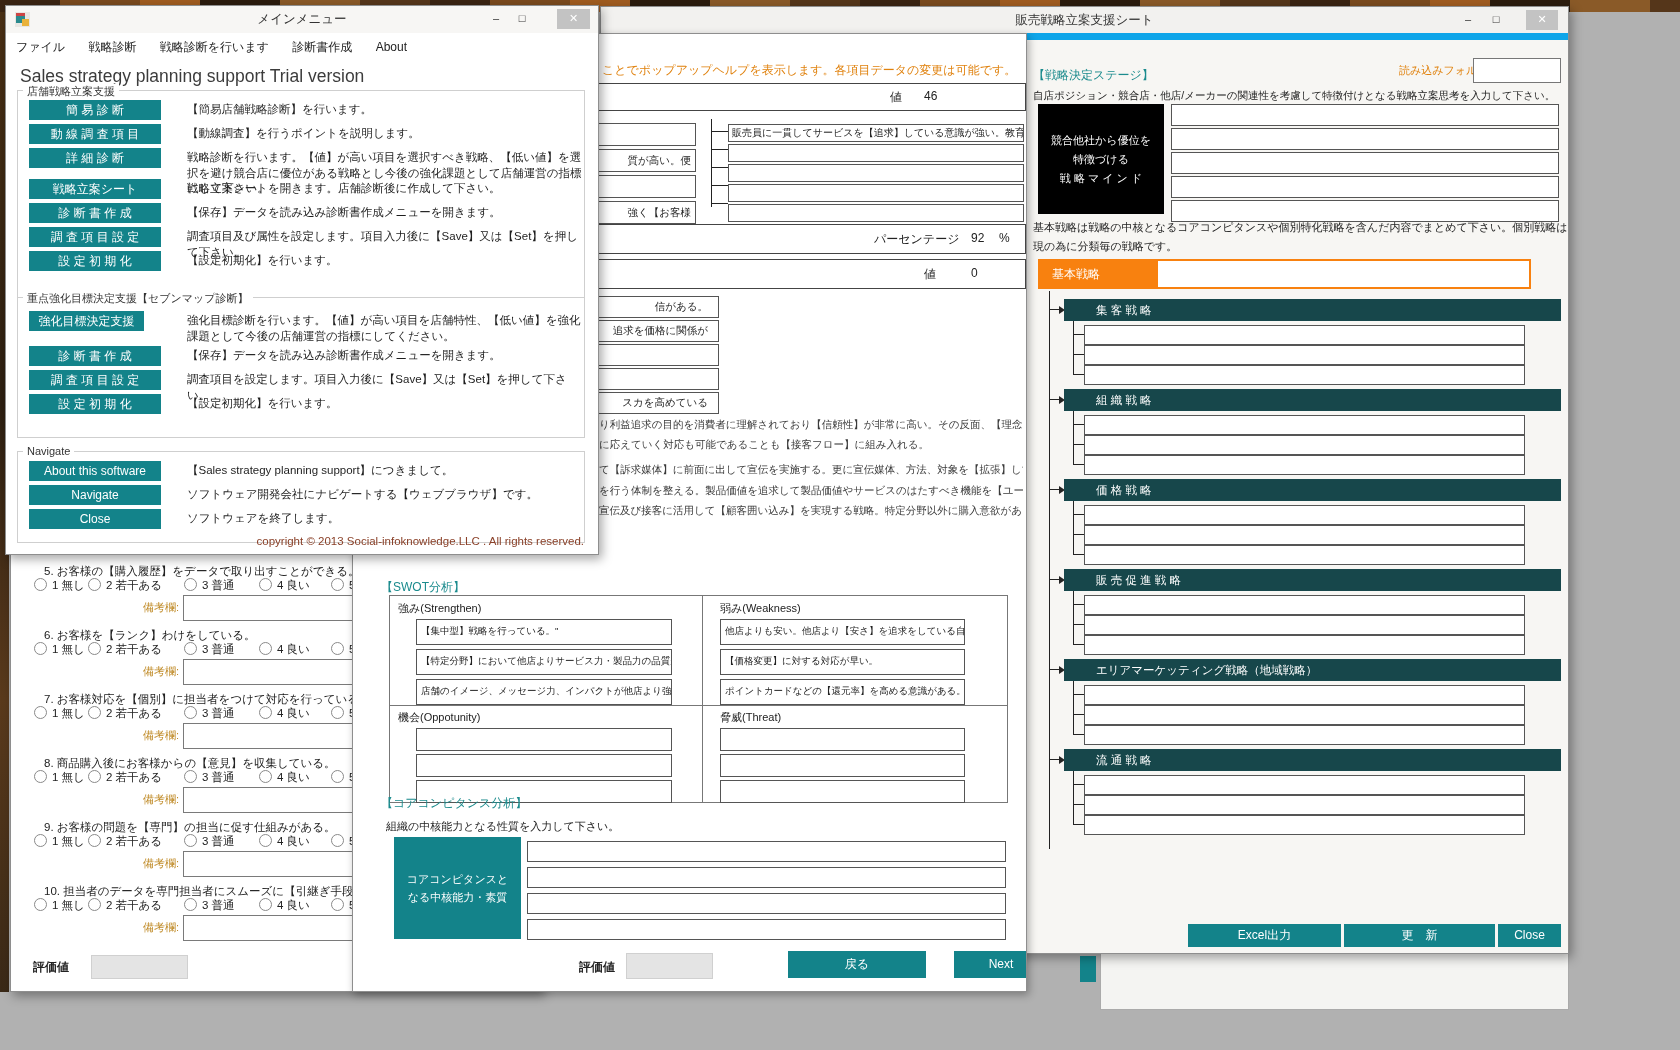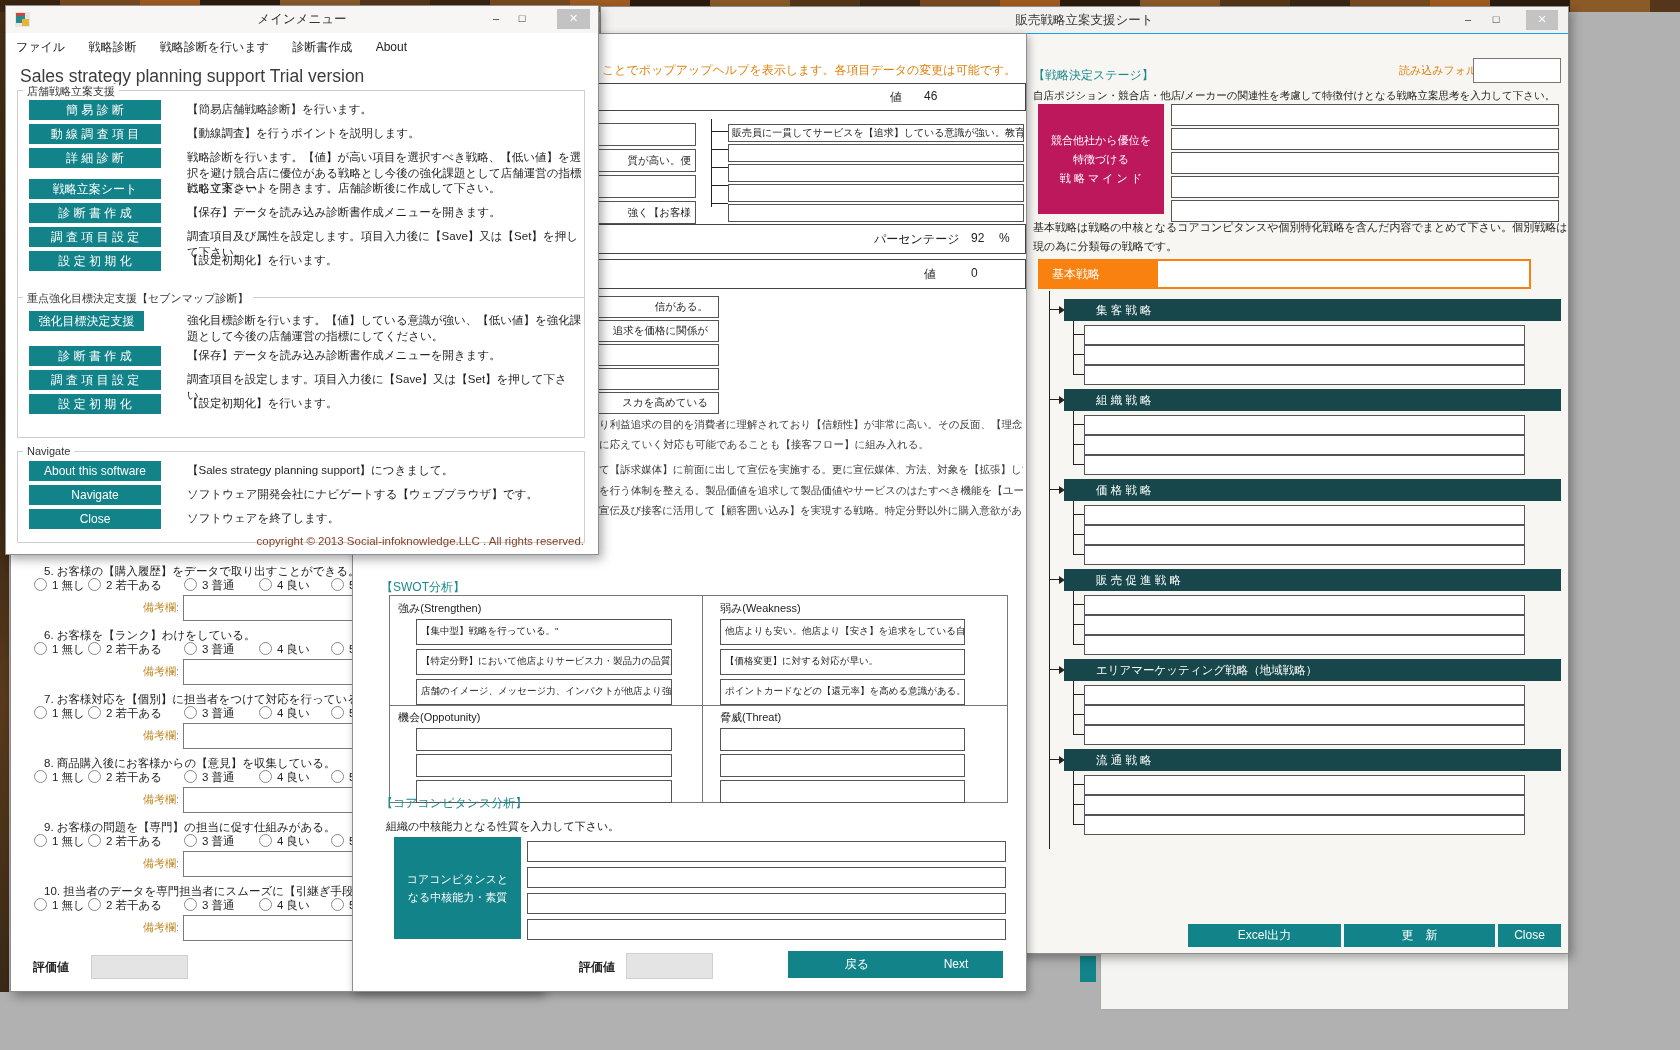--- a/index.html
+++ b/index.html
@@ -6,21 +6,21 @@
   body{width:1680px;height:1050px;position:relative;overflow:hidden;background:#b1b1b1;
        font-family:"Liberation Sans","DejaVu Sans",sans-serif;font-size:12px;color:#222}
   .abs{position:absolute}
   
   .wallpaper-top{left:0;top:0;width:1680px;height:12px;
     background:repeating-linear-gradient(90deg,#3a2412 0 60px,#7a4a1e 60px 140px,#a05c20 140px 200px,#2c1c0e 200px 280px,#8a5a28 280px 360px,#55361a 360px 430px)}
   .wallpaper-left{left:0;top:12px;width:9px;height:980px;
     background:linear-gradient(180deg,#4a3014,#2e2012 40%,#5a3a1c 70%,#3a2917)}
   
   .win{position:absolute;background:#fff;border:1px solid #8e8e8e;box-shadow:3px 4px 10px rgba(0,0,0,.35);overflow:hidden}
-  .titlebar{position:absolute;left:0;top:0;right:0;height:26px;background:#f2f1ef;border-bottom:1px solid #0ea5e9}
+  .titlebar{position:absolute;left:0;top:0;right:0;height:26px;background:#f2f1ef;border-bottom:7px solid #0ea5e9}
   .titlebar .t{position:absolute;left:0;right:0;top:5px;text-align:center;font-size:12.5px;color:#333}
   .winctl{position:absolute;top:4px;width:24px;height:18px;text-align:center;line-height:17px;font-size:11px;color:#333;cursor:default}
   .closebox{position:absolute;top:3px;width:32px;height:20px;background:#c3c3c3;color:#fff;text-align:center;line-height:19px;font-size:11px}
   
   .tbtn{position:absolute;background:#13838a;color:#fff;text-align:center;font-size:12px;cursor:default}
   
   .grp{position:absolute;border:1px solid #cfcfcf}
   .grp-label{position:absolute;background:#fff;padding:0 4px;font-size:11px;color:#333;white-space:nowrap}
   .desc{position:absolute;font-size:11.5px;color:#1e1e1e;line-height:15.5px}
   
@@ -73,21 +73,21 @@
     <div class="winctl" style="right:60px">□</div>
     <div class="closebox" style="right:10px">✕</div>
   </div>
 
   <div class="orange-note" style="left:798px;top:56px;color:#e0820e">読み込みフォルダ</div>
   <div class="abs" style="left:872px;top:51px;width:86px;height:23px;background:#fff;border:1px solid #777"></div>
 
   <div class="tealhead" style="left:432px;top:60px;font-weight:normal;font-size:12px">【戦略決定ステージ】</div>
   <div class="abs" style="left:432px;top:82px;font-size:10.5px;white-space:nowrap;overflow:hidden;width:528px">自店ポジション・競合店・他店/メーカーの関連性を考慮して特徴付けとなる戦略立案思考を入力して下さい。</div>
 
-  <div class="abs" style="left:437px;top:97px;width:126px;height:110px;background:#be185d;color:#fff;display:flex;flex-direction:column;justify-content:center;text-align:center;font-size:11px;line-height:19px">
+  <div class="abs" style="left:437px;top:97px;width:126px;height:110px;background:#000000;color:#fff;display:flex;flex-direction:column;justify-content:center;text-align:center;font-size:11px;line-height:19px">
     <div>競合他社から優位を</div>
     <div>特徴づける</div>
     <div>戦 略 マ イ ン ド</div>
   </div>
 
   <div class="abs" style="left:570px;top:97px;width:388px">
 
       <div class="stagerow"></div>
 
       <div class="stagerow"></div>
@@ -464,21 +464,21 @@
 
       <div class="corerow"></div>
 
       <div class="corerow"></div>
 
   </div>
 
   <div class="abs" style="left:226px;top:925px;font-size:12px;font-weight:bold">評価値</div>
   <div class="scorebox" style="left:273px;top:919px;width:85px;height:24px"></div>
   <div class="tbtn" style="left:435px;top:917px;width:138px;height:27px;line-height:27px">戻る</div>
-  <div class="tbtn" style="left:556px;top:917px;width:94px;height:27px;line-height:27px">Next</div>
+  <div class="tbtn" style="left:601px;top:917px;width:94px;height:27px;line-height:27px">Next</div>
 </div>
 
 <div class="win" style="left:5px;top:5px;width:592px;height:548px">
   <div class="titlebar" style="height:27px;background:#f7f6f4">
     <div class="abs" style="left:9px;top:6px;width:15px;height:15px;background:#e8e6e2">
       <span class="abs" style="left:1px;top:1px;width:9px;height:3px;background:#c44"></span>
       <span class="abs" style="left:1px;top:4px;width:9px;height:7px;background:#2a8a8e"></span>
       <span class="abs" style="left:7px;top:7px;width:7px;height:7px;background:#e9b23a"></span>
     </div>
     <div class="t">メインメニュー</div>
@@ -535,21 +535,21 @@
       </div>
 
   </div>
 
   <div class="grp" style="left:11px;top:291px;width:566px;height:139px;background:#fff"></div>
   <div class="grp-label" style="left:17px;top:285px;z-index:2">重点強化目標決定支援【セブンマップ診断】</div>
   <div class="abs" style="left:11px;top:303px;width:566px">
 
       <div class="g2itm" style="position: relative; height: 35px;">
         <div class="tbtn" style="left:12px;top:2px;width:115px;height:20px;line-height:20px">強化目標決定支援</div>
-        <div class="desc" style="left:170px;top:4px;width:396px">強化目標診断を行います。【値】している意識が強い、【低い値】を強化課題として今後の店舗運営の指標にしてください。</div>
+        <div class="desc" style="left:170px;top:4px;width:396px">強化目標診断を行います。【値】が高い項目を店舗特性、【低い値】を強化課題として今後の店舗運営の指標にしてください。</div>
       </div>
 
       <div class="g2itm" style="position: relative; height: 24px;">
         <div class="tbtn" style="left:12px;top:2px;width:132px;height:20px;line-height:20px">診 断 書 作 成</div>
         <div class="desc" style="left:170px;top:4px;width:396px">【保存】データを読み込み診断書作成メニューを開きます。</div>
       </div>
 
       <div class="g2itm" style="position: relative; height: 24px;">
         <div class="tbtn" style="left:12px;top:2px;width:132px;height:20px;line-height:20px">調 査 項 目 設 定</div>
         <div class="desc" style="left:170px;top:4px;width:396px">調査項目を設定します。項目入力後に【Save】又は【Set】を押して下さい。</div>

